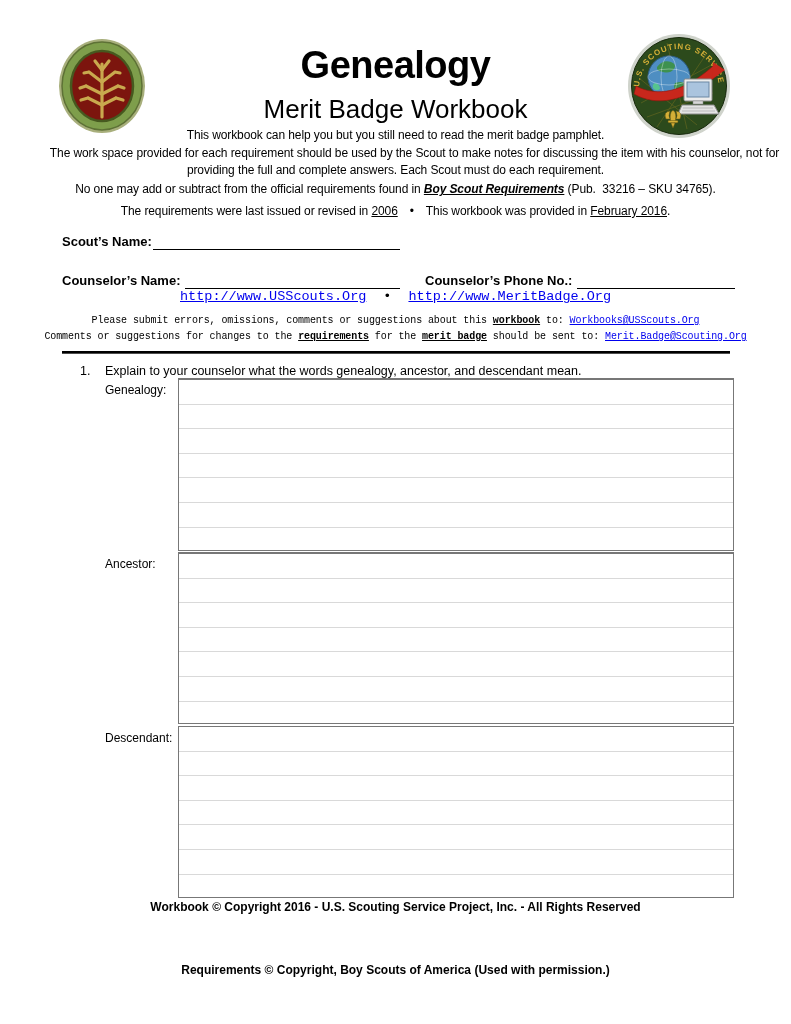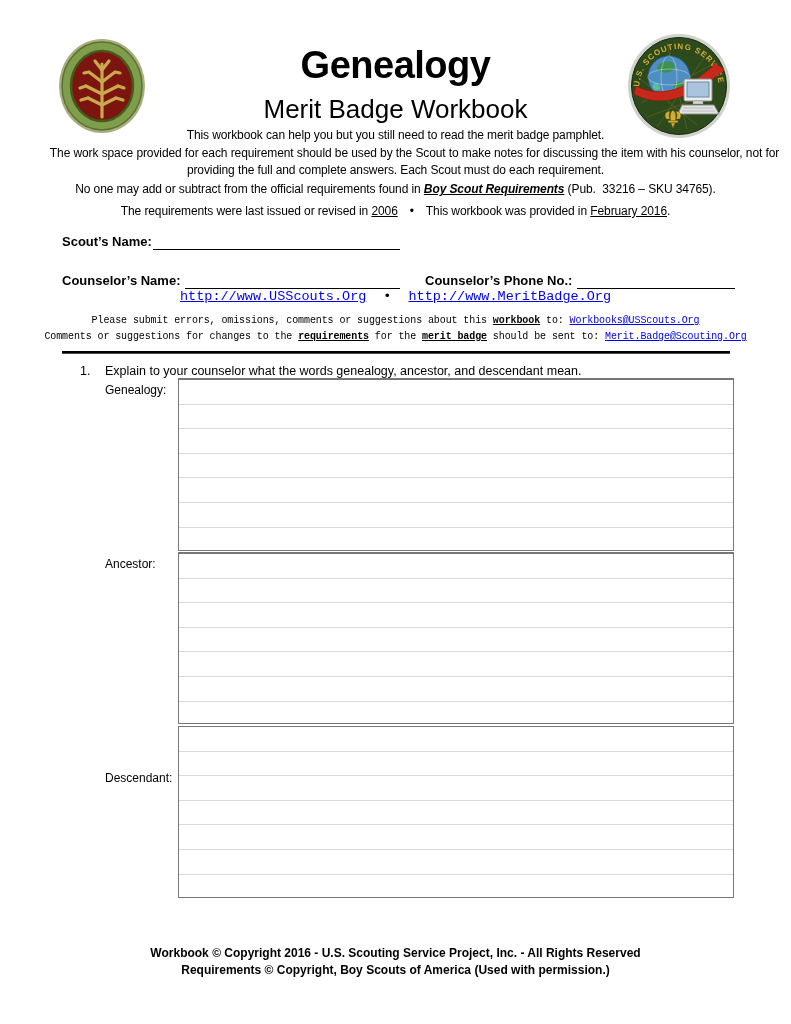--- a/index.html
+++ b/index.html
@@ -45,31 +45,31 @@
   .submit{font-size:10px;letter-spacing:-0.1px;font-family:Liberation Mono, monospace;}
   .s1{top:315px;}
   .s2{top:331px;}
   .b-u{font-weight:bold;text-decoration:underline;}
   .divider{position:absolute;top:351px;left:62px;width:668px;height:2px;background:#000;border-bottom:1px solid #4d4d4d;}
   .req-row{position:absolute;top:364px;left:80px;display:flex;font-size:12.5px;}
   .req-num{width:25px;}
   .answer-label{position:absolute;left:105px;font-size:12px;}
   .lbl-g{top:383px;}
   .lbl-a{top:557px;}
-  .lbl-d{top:731px;margin-top:40px;}
+  .lbl-d{top:731px;}
   .answer-box{
     position:absolute;left:178px;width:556px;border:1px solid var(--box-border);
     background-image:repeating-linear-gradient(to bottom,#fff 0px,#fff 23.6px,var(--rule-line) 23.6px,var(--rule-line) 24.6px);
     box-sizing:border-box;cursor:text;
   }
   .box-g{top:378px;height:173px;border-top-width:2px;}
   .box-a{top:552px;height:172px;border-top-width:2px;}
   .box-d{top:726px;height:172px;}
   .footer{font-size:12px;font-weight:bold;}
-  .f1{top:946px;}
+  .f1{top:900px;}
   .f2{top:963px;}
   .badge{position:absolute;}
   .badge-left{left:58px;top:38px;}
   .badge-right{left:627px;top:33px;}
   .lb-outer{fill:#a8af7c;}
   .lb-ring{fill:var(--badge-green-ring);stroke:#5d7135;stroke-width:1.5;}
   .lb-center{fill:var(--badge-red);stroke:#46591f;stroke-width:2.5;}
   .lb-tree{stroke:var(--badge-tree);stroke-width:3.2;fill:none;stroke-linecap:round;}
   .rb-disc{fill:var(--logo-green);stroke:#18290d;stroke-width:1;}
   .rb-rim{fill:#cfd3cb;}

